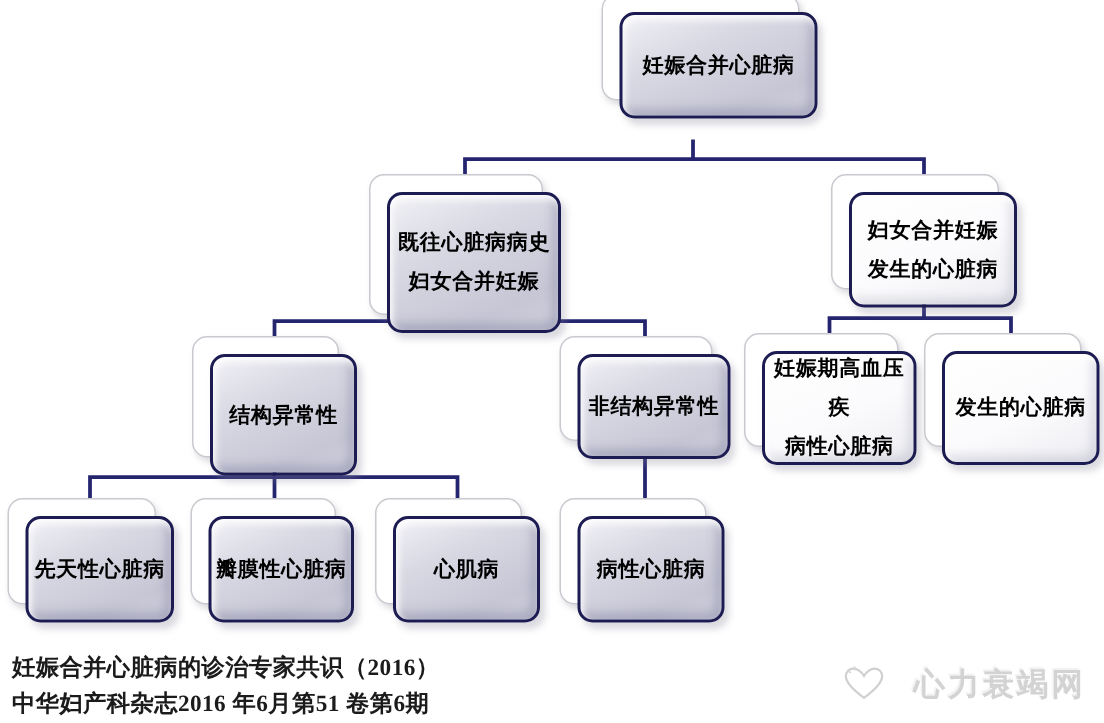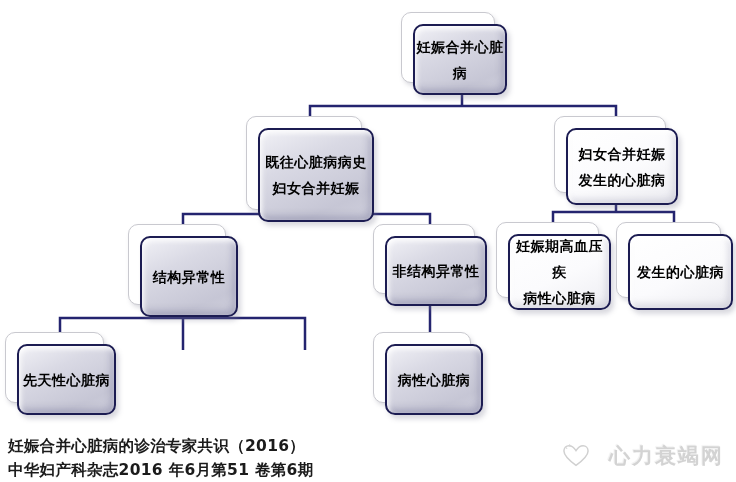--- a/index.html
+++ b/index.html
@@ -31,21 +31,21 @@
     box-shadow:inset 2px 3px 5px rgba(255,255,255,1),
                inset -3px -4px 7px rgba(140,140,165,0.28),
                3px 4px 5px rgba(130,130,150,0.30);
   }
   .node-label{
     font-weight:bold;font-size:14px;line-height:26px;color:#000;
     white-space:pre-line;letter-spacing:0.5px;
   }
   .caption{
     position:absolute;left:8px;top:434px;z-index:2;
-    font-size:15.5px;font-weight:bold;color:#1b1b1b;line-height:24px;letter-spacing:0.3px;
+    font-size:15.5px;font-weight:bold;color:#1b1b1b;line-height:24px;letter-spacing:0.3px;font-family:Liberation Serif, serif;
   }
   .watermark{
     position:absolute;right:12px;top:442px;z-index:2;
     display:flex;align-items:center;gap:18px;
     color:#d3d3d3;font-size:21px;font-weight:bold;letter-spacing:2px;
     text-shadow:1px 1px 0 #ffffff,-1px -1px 1px #f0f0f0;
     user-select:none;
   }
   .watermark svg{display:block;}
 </style>
@@ -57,21 +57,21 @@
   <svg class="wires" width="736" height="482">
     <g fill="none" stroke="#24246f" stroke-width="2.5">
       <path d="M462,93 V106 M310,136 V106 H616 V136"></path>
       <path d="M310,200 V214 M183,242 V214 H430 V242"></path>
       <path d="M616,200 V212 M553,240 V212 H674 V240"></path>
       <path d="M183,302 V318 M60,350 V318 H305 V350 M183,318 V350"></path>
       <path d="M430,302 V350"></path>
     </g>
   </svg>
 
-  <div class="node" style="left:413px;top:24px;width:94px;height:71px">
+  <div class="node" style="left:413px;top:8px;width:132px;height:71px">
     <div class="shadow-box"></div>
     <div class="main-box fill-gray">
       <span class="node-label">妊娠合并心脏病</span>
     </div>
   </div>
 
   <div class="node" style="left:258px;top:128px;width:116px;height:94px">
     <div class="shadow-box"></div>
     <div class="main-box fill-gray">
       <span class="node-label">既往心脏病病史
@@ -116,21 +116,33 @@
     </div>
   </div>
 
   <div class="node" style="left:17px;top:344px;width:99px;height:71px">
     <div class="shadow-box"></div>
     <div class="main-box fill-gray">
       <span class="node-label">先天性心脏病</span>
     </div>
   </div>
 
+  <div class="node" style="left:139px;top:344px;width:97px;height:71px">
+    <div class="shadow-box"></div>
+    <div class="main-box fill-gray">
+      <span class="node-label">瓣膜性心脏病</span>
+    </div>
+  </div>
 
+  <div class="node" style="left:262px;top:344px;width:98px;height:71px">
+    <div class="shadow-box"></div>
+    <div class="main-box fill-gray">
+      <span class="node-label">心肌病</span>
+    </div>
+  </div>
 
   <div class="node" style="left:385px;top:344px;width:98px;height:71px">
     <div class="shadow-box"></div>
     <div class="main-box fill-gray">
       <span class="node-label">病性心脏病</span>
     </div>
   </div>
 
   <div class="caption">
     <div>妊娠合并心脏病的诊治专家共识（2016）</div>

